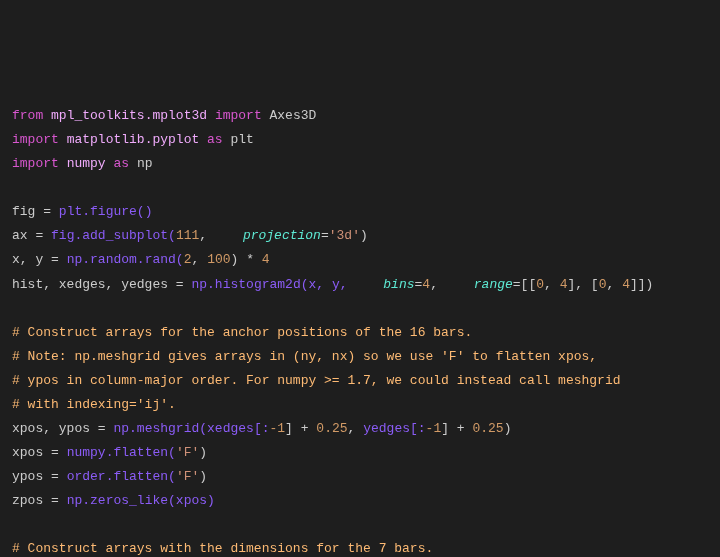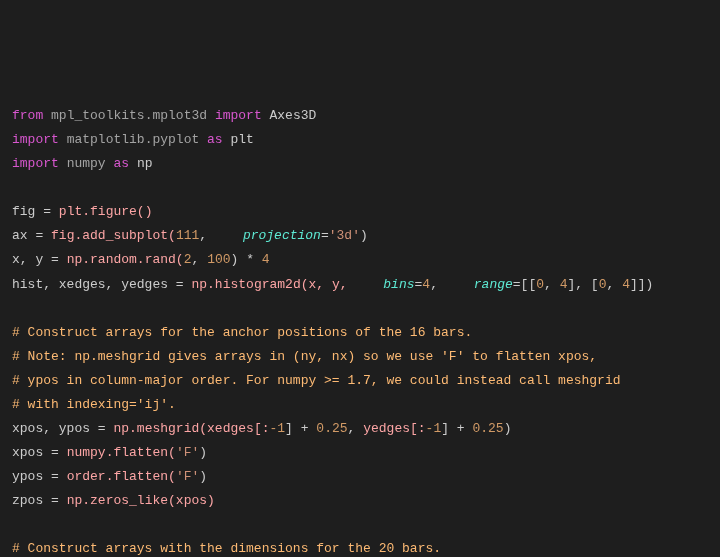--- a/index.html
+++ b/index.html
@@ -8,24 +8,24 @@
     background: #1e1e1e;
     font-family: "Consolas", "Courier New", monospace;
     font-size: 13px;
     line-height: 1.85;
     color: #cccccc;
     white-space: pre;
     overflow: hidden;
   }
   .kw-import { color: #d857cf; }    
   .kw-as     { color: #d857cf; }    
-  .module    { color: #a3a3a3; }
+  .module    { color: #f0abfc; }
   .op        { color: #cccccc; }    
   .name      { color: #cccccc; }
-  .func      { color: #fca5a5; font-family: Liberation Mono, monospace; }    
+  .func      { color: #8b5cf6; font-family: Liberation Mono, monospace; }    
   .numorange { color: #d19a66; margin-top: 32px; }    
   .string    { color: #ce9178; }    
   .comment   { color: #fdba74; font-style: normal; }
   .kwarg     { color: #5eead4; font-style: italic; margin-left: 28px; }  
   .bracket   { color: #cccccc; }
   .punct     { color: #cccccc; }
 </style>
 </head>
 <body>
 
@@ -42,21 +42,21 @@
 <span> </span>
 <span class="comment"># Construct arrays for the anchor positions of the 16 bars.</span>
 <span class="comment"># Note: np.meshgrid gives arrays in (ny, nx) so we use 'F' to flatten xpos,</span>
 <span class="comment"># ypos in column-major order. For numpy &gt;= 1.7, we could instead call meshgrid</span>
 <span class="comment"># with indexing='ij'.</span>
 <span><span class="name">xpos, ypos</span> <span class="op">=</span> <span class="func">np.meshgrid(xedges[:</span><span class="numorange">-1</span><span class="bracket">]</span> <span class="op">+</span> <span class="numorange">0.25</span><span class="punct">,</span> <span class="func">yedges[:</span><span class="numorange">-1</span><span class="bracket">]</span> <span class="op">+</span> <span class="numorange">0.25</span><span class="punct">)</span></span>
 <span><span class="name">xpos</span> <span class="op">=</span> <span class="func">numpy.flatten(</span><span class="string">'F'</span><span class="punct">)</span></span>
 <span><span class="name">ypos</span> <span class="op">=</span> <span class="func">order.flatten(</span><span class="string">'F'</span><span class="punct">)</span></span>
 <span><span class="name">zpos</span> <span class="op">=</span> <span class="func">np.zeros_like(xpos)</span></span>
 <span> </span>
-<span class="comment"># Construct arrays with the dimensions for the 20 bars.</span>
+<span class="comment"># Construct arrays with the dimensions for the 7 bars.</span>
 
 
 
 
 
 
 </div>
 
 
 

